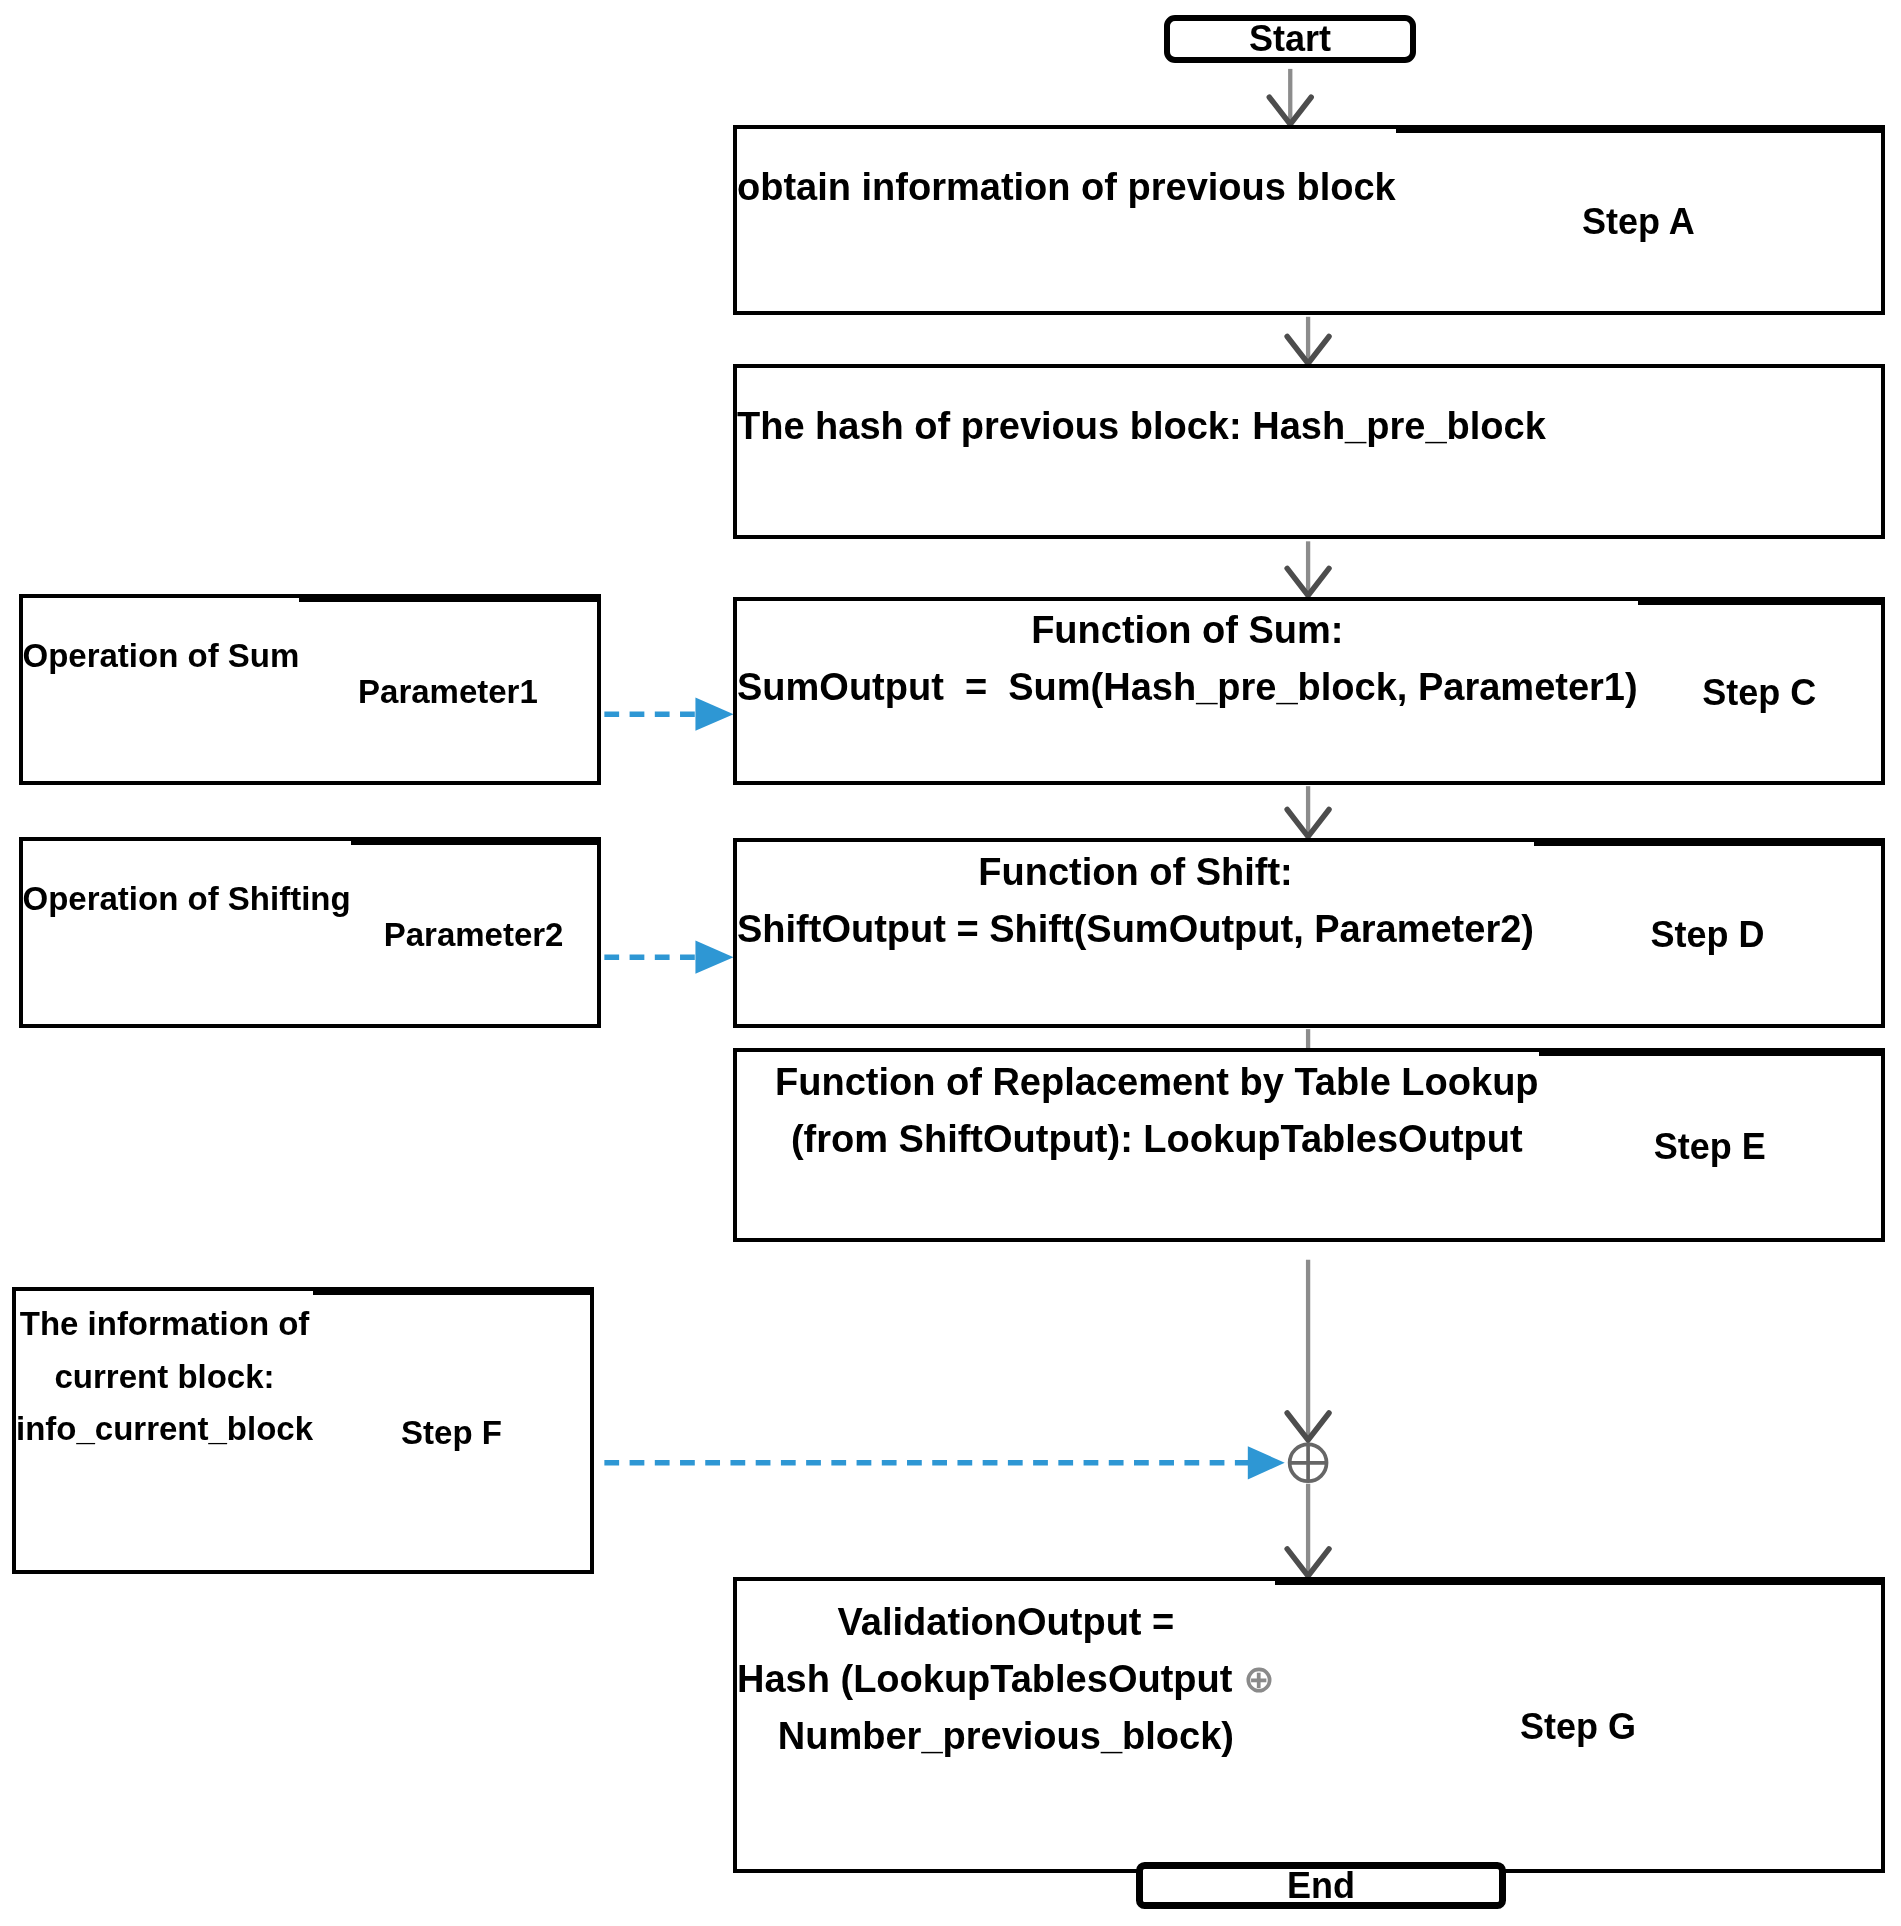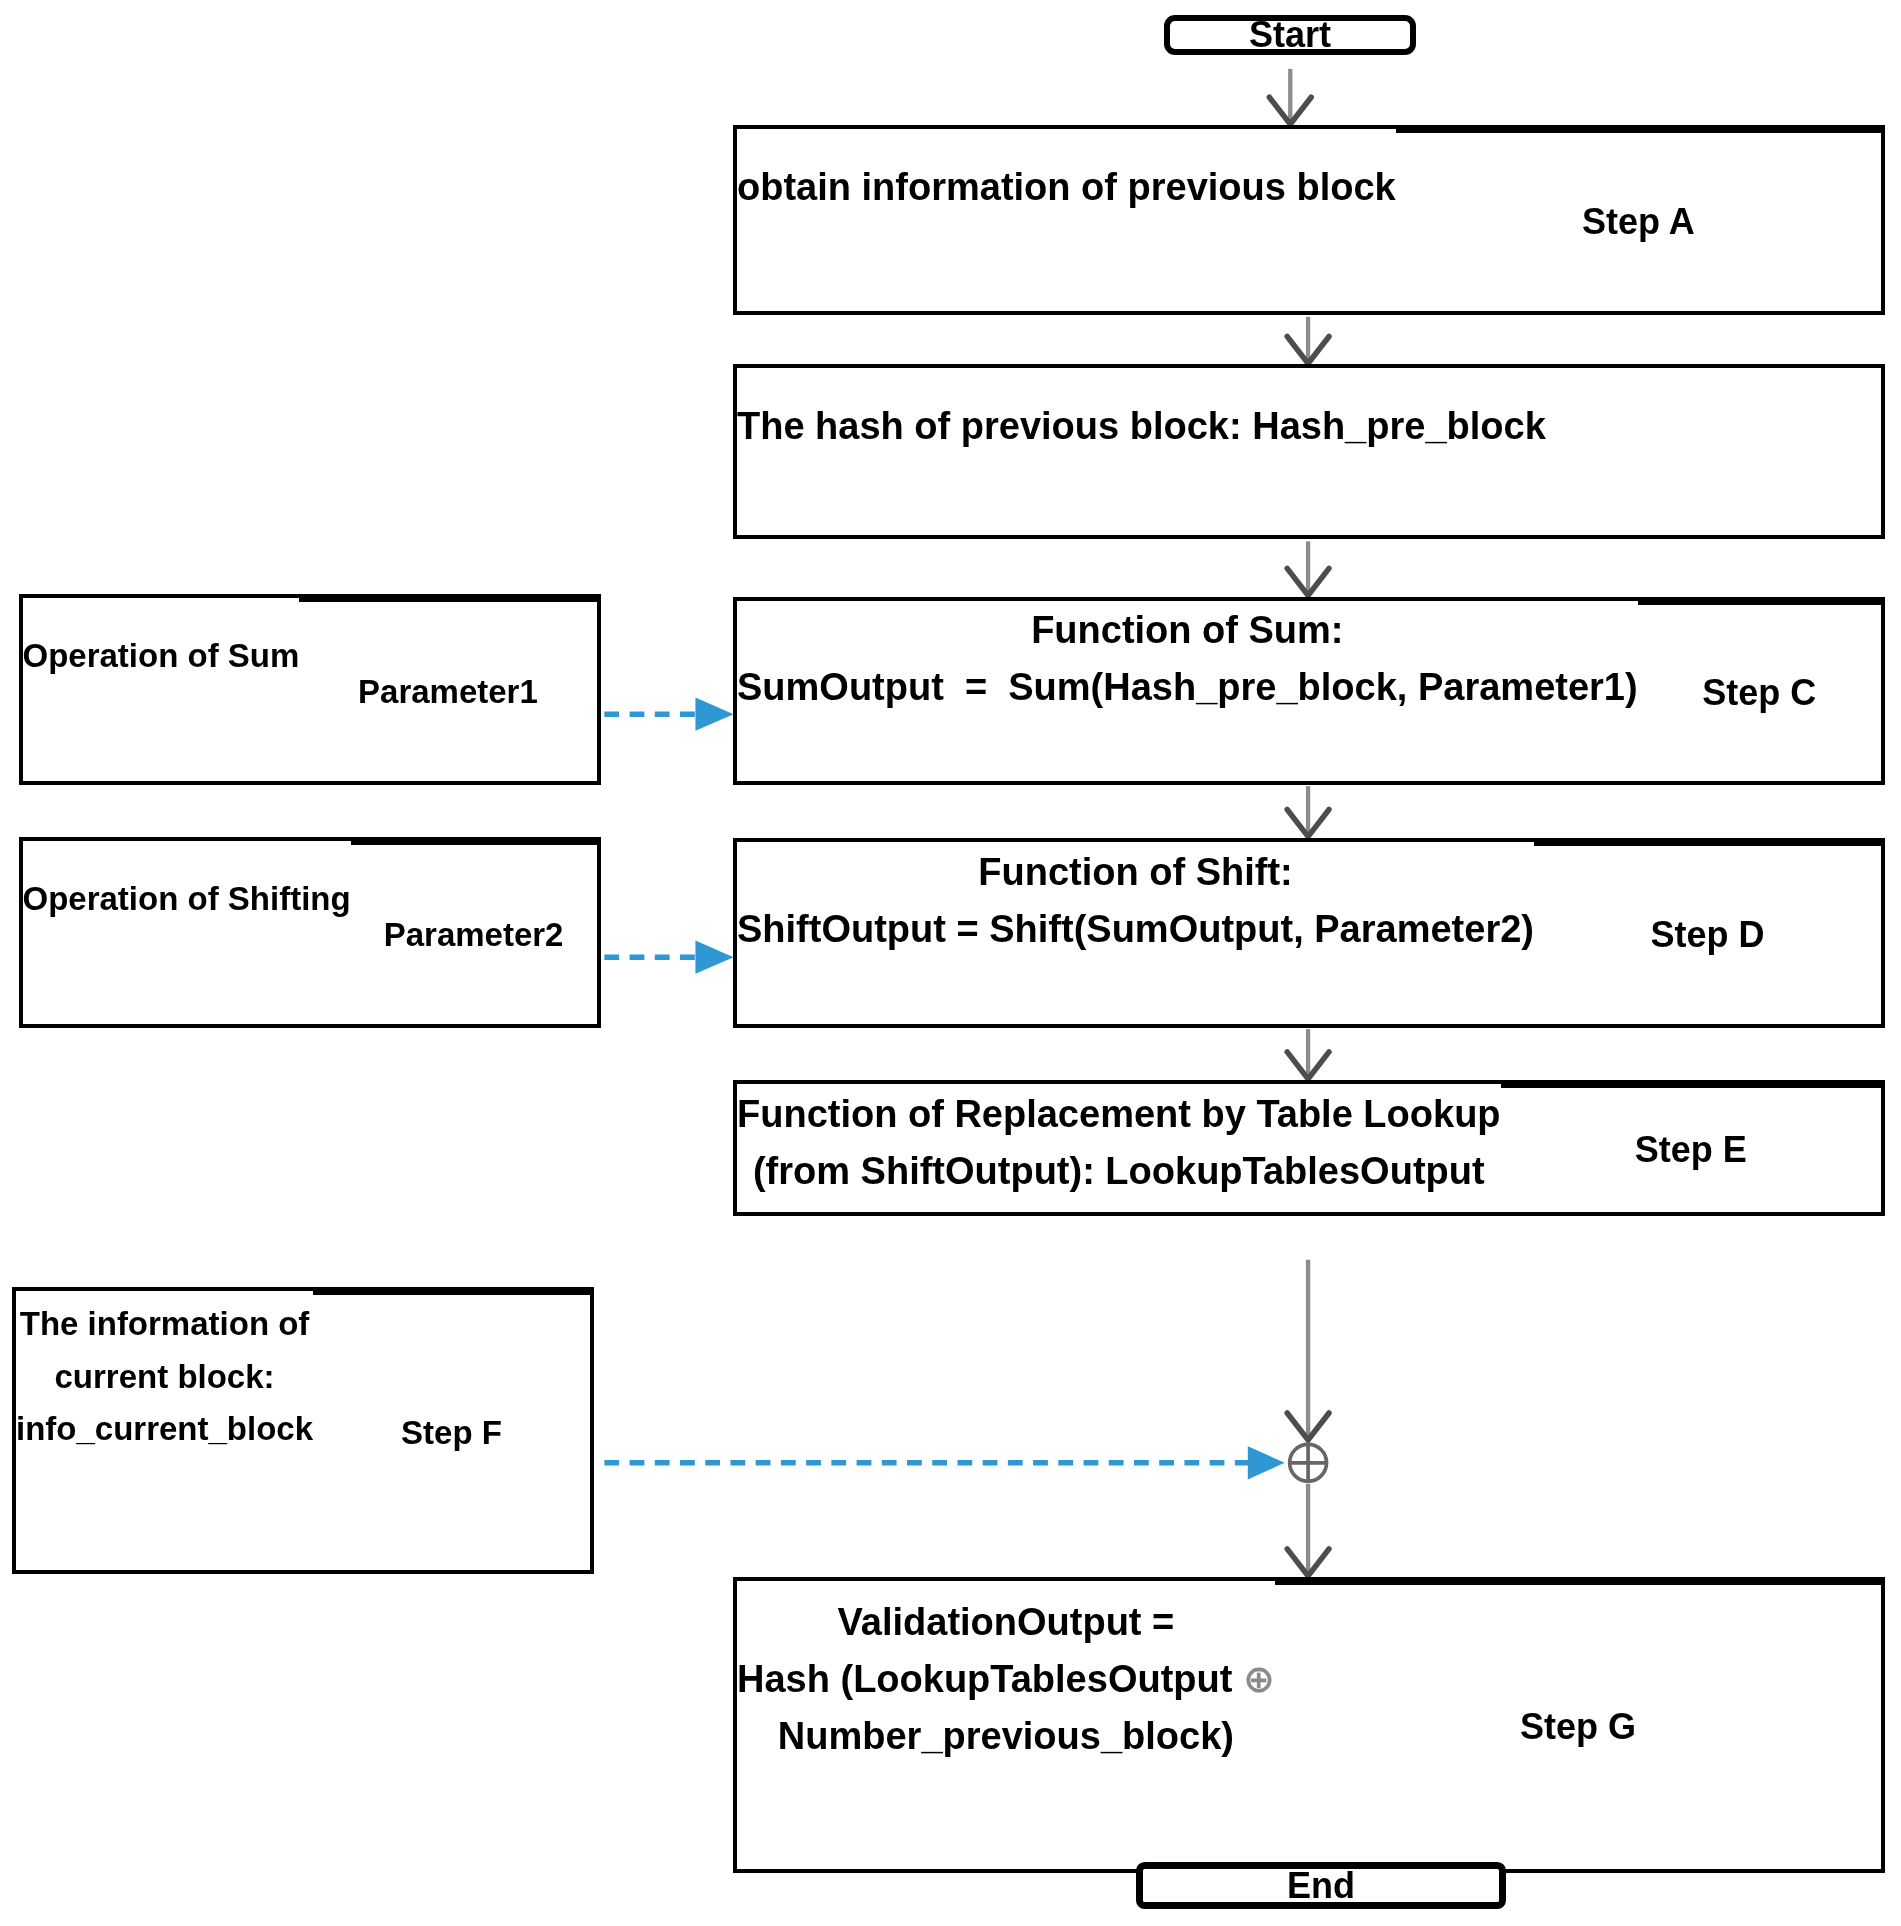--- a/index.html
+++ b/index.html
@@ -112,21 +112,21 @@
     <g>
       <line class="dash" x1="982" y1="1556" x2="1132" y2="1556"></line>
       <polygon class="dhead" points="1130,1529 1192,1556 1130,1583"></polygon>
     </g>
     <g>
       <line class="dash" x1="982" y1="2378" x2="2030" y2="2378"></line>
       <polygon class="dhead" points="2028,2351 2088,2378 2028,2405"></polygon>
     </g>
   </svg>
 
-  <div class="terminal" style="left:1164px;top:15.4px;width:252px;height:40px;">
+  <div class="terminal" style="left:1164px;top:15.4px;width:252px;height:48px;">
     <span>Start</span>
   </div>
 
   <div class="mbox" style="left:733px;top:125px;width:1152px;height:190px;">
     <div class="mbody" style="height:116px;">
       <div class="line">obtain information of previous block</div>
     </div>
     <div class="mstep">Step A</div>
   </div>
 
@@ -145,21 +145,21 @@
   </div>
 
   <div class="mbox" style="left:733px;top:838px;width:1152px;height:190px;">
     <div class="mbody" style="height:117px;">
       <div class="line">Function of Shift:</div>
       <div class="line">ShiftOutput = Shift(SumOutput, Parameter2)</div>
     </div>
     <div class="mstep">Step D</div>
   </div>
 
-  <div class="mbox" style="left:733px;top:1080px;width:1152px;height:136px;">
+  <div class="mbox" style="left:733px;top:1048px;width:1152px;height:194px;padding-left:38px;">
     <div class="mbody" style="height:117px;">
       <div class="line">Function of Replacement by Table Lookup</div>
       <div class="line">(from ShiftOutput): LookupTablesOutput</div>
     </div>
     <div class="mstep">Step E</div>
   </div>
 
   <div class="mbox" style="left:733px;top:1577px;width:1152px;height:296px;">
     <div class="mbody" style="height:197px;">
       <div class="line">ValidationOutput =</div>

